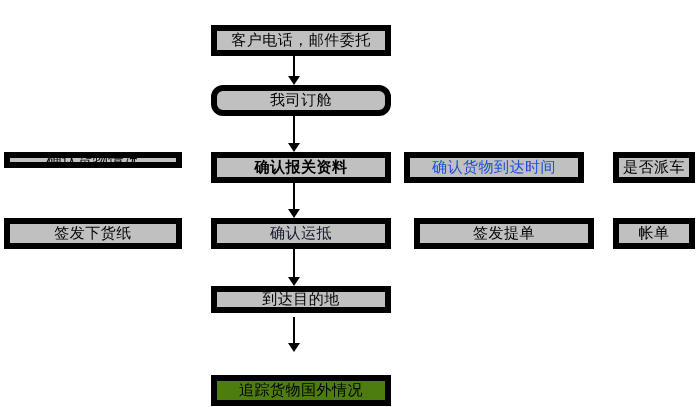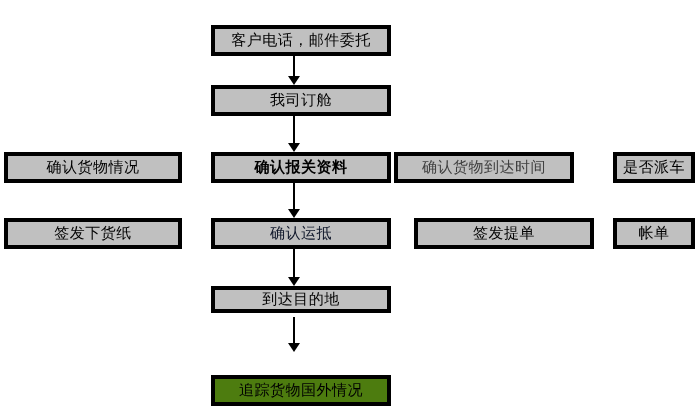--- a/index.html
+++ b/index.html
@@ -15,21 +15,21 @@
   }
   #flowchart {
     position: relative;
     width: 700px;
     height: 407px;
     background: #ffffff;
   }
   .node {
     position: absolute;
     background: #c0c0c0;
-    border: 4px solid #ec4899;
+    border: 6px solid #ec4899;
     box-sizing: border-box;
     display: flex;
     align-items: center;
     justify-content: center;
     font-size: 15px;
     color: #000000;
     line-height: 1;
     letter-spacing: 0.5px;
     white-space: nowrap;
     user-select: none;
@@ -75,24 +75,24 @@
     </div>
     <div class="connector" style="left: 287px; top: 249px; height: 37px;">
       <div class="shaft"></div>
       <div class="head"></div>
     </div>
     <div class="connector" style="left: 287px; top: 317px; height: 35px;">
       <div class="shaft"></div>
       <div class="head"></div>
     </div>
     <div class="node" style="left: 211px; top: 25px; width: 180px; height: 31px; background: rgb(192, 192, 192); border-color: rgb(0, 0, 0); color: rgb(0, 0, 0);">客户电话，邮件委托</div>
-    <div class="node" style="left: 211px; top: 85px; width: 180px; height: 31px; background: rgb(192, 192, 192); border-color: rgb(0, 0, 0); color: rgb(0, 0, 0);">我司订舱</div>
-    <div class="node" style="left: 4px; top: 152px; width: 178px; height: 31px; background: rgb(192, 192, 192); border-color: rgb(0, 0, 0); color: rgb(0, 0, 0);">确认货物情况</div>
+    <div class="node" style="left: 211px; top: 85px; width: 180px; height: 31px; background: rgb(192, 192, 192); border-color: rgb(0, 0, 0); color: rgb(0, 0, 0); border-radius: 12px;">我司订舱</div>
+    <div class="node" style="left: 4px; top: 152px; width: 178px; height: 16px; background: rgb(192, 192, 192); border-color: rgb(0, 0, 0); color: rgb(0, 0, 0);">确认货物情况</div>
     <div class="node" style="left: 211px; top: 152px; width: 180px; height: 31px; background: rgb(192, 192, 192); border-color: rgb(0, 0, 0); color: rgb(0, 0, 0); font-weight: bold;">确认报关资料</div>
-    <div class="node" style="left: 394px; top: 152px; width: 180px; height: 31px; background: rgb(192, 192, 192); border-color: rgb(0, 0, 0); color: #404040;">确认货物到达时间</div>
+    <div class="node" style="left: 404px; top: 152px; width: 180px; height: 31px; background: rgb(192, 192, 192); border-color: rgb(0, 0, 0); color: #1d4ed8;">确认货物到达时间</div>
     <div class="node" style="left: 613px; top: 152px; width: 82px; height: 31px; background: rgb(192, 192, 192); border-color: rgb(0, 0, 0); color: rgb(0, 0, 0);">是否派车</div>
     <div class="node" style="left: 4px; top: 218px; width: 178px; height: 31px; background: rgb(192, 192, 192); border-color: rgb(0, 0, 0); color: rgb(0, 0, 0);">签发下货纸</div>
     <div class="node" style="left: 211px; top: 218px; width: 180px; height: 31px; background: rgb(192, 192, 192); border-color: rgb(0, 0, 0); color: #0f172a;">确认运抵</div>
     <div class="node" style="left: 613px; top: 218px; width: 82px; height: 31px; background: rgb(192, 192, 192); border-color: rgb(0, 0, 0); color: rgb(0, 0, 0);">帐单</div>
     <div class="node" style="left: 414px; top: 218px; width: 180px; height: 31px; background: rgb(192, 192, 192); border-color: rgb(0, 0, 0); color: rgb(0, 0, 0);">签发提单</div>
     <div class="node" style="left: 211px; top: 286px; width: 180px; height: 27px; background: rgb(192, 192, 192); border-color: rgb(0, 0, 0); color: rgb(0, 0, 0);">到达目的地</div>
     <div class="node" style="left: 211px; top: 352px; width: 180px; height: 31px; background: #4d7c0f; border-color: rgb(0, 0, 0); color: rgb(0, 0, 0); margin-top: 23px;">追踪货物国外情况</div>
   </div>
 
 </body></html>

